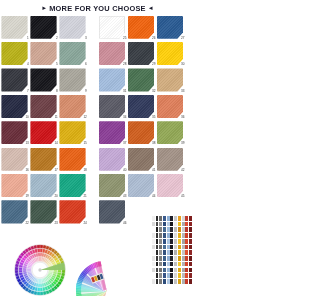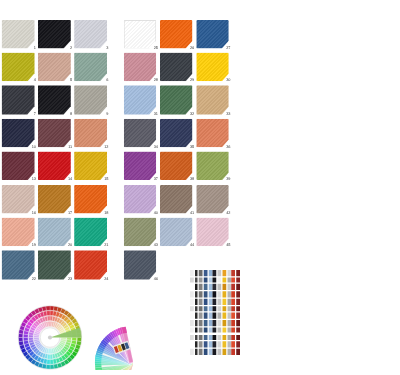--- a/index.html
+++ b/index.html
@@ -115,20 +115,25 @@
     line-height:4.6px; text-align:right; padding-right:0.5px;
     overflow:hidden;
   }
   .chart-cell { flex:1 1 0; height:100%; }
 </style>
 </head>
 <body>
 
 <div id="page">
 
+  <div class="header">
+    <span class="tri">►</span>
+    <span class="header-text">MORE FOR YOU CHOOSE</span>
+    <span class="tri">◄</span>
+  </div>
 
   <div class="grid-wrap" id="grid">
       <div class="grid-row">
         <div class="block block-left">
           <div class="cell">
             <div class="swatch" style="background-color: rgb(216, 214, 205);"></div>
             <span class="num">1</span>
           </div>
           <div class="cell">
             <div class="swatch" style="background-color: rgb(21, 21, 26);"></div>

